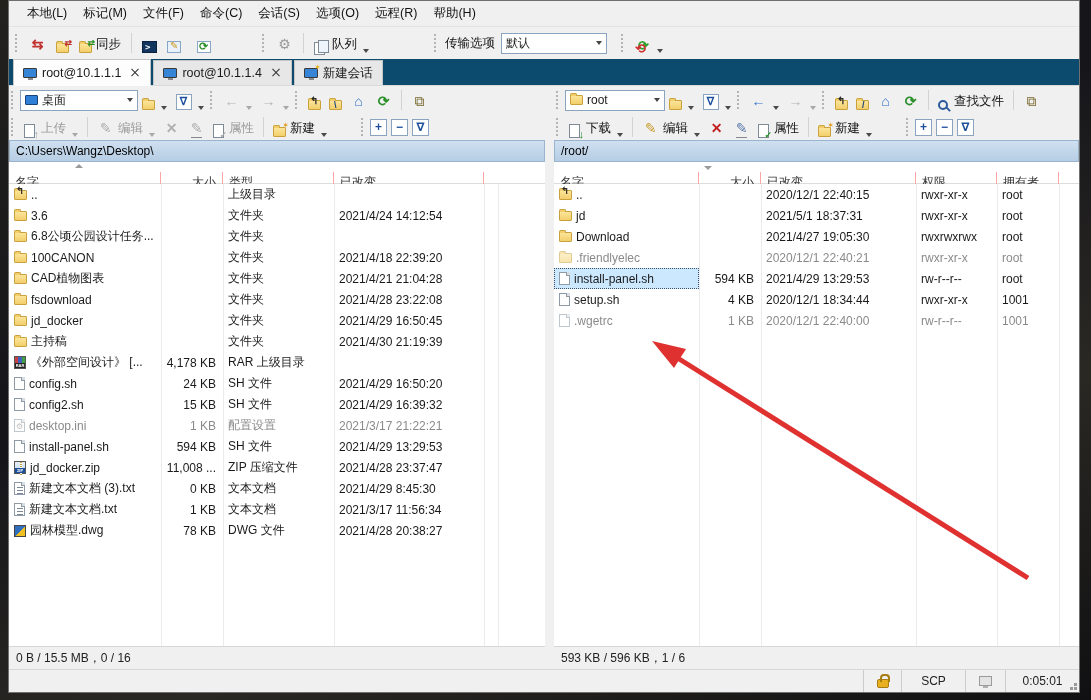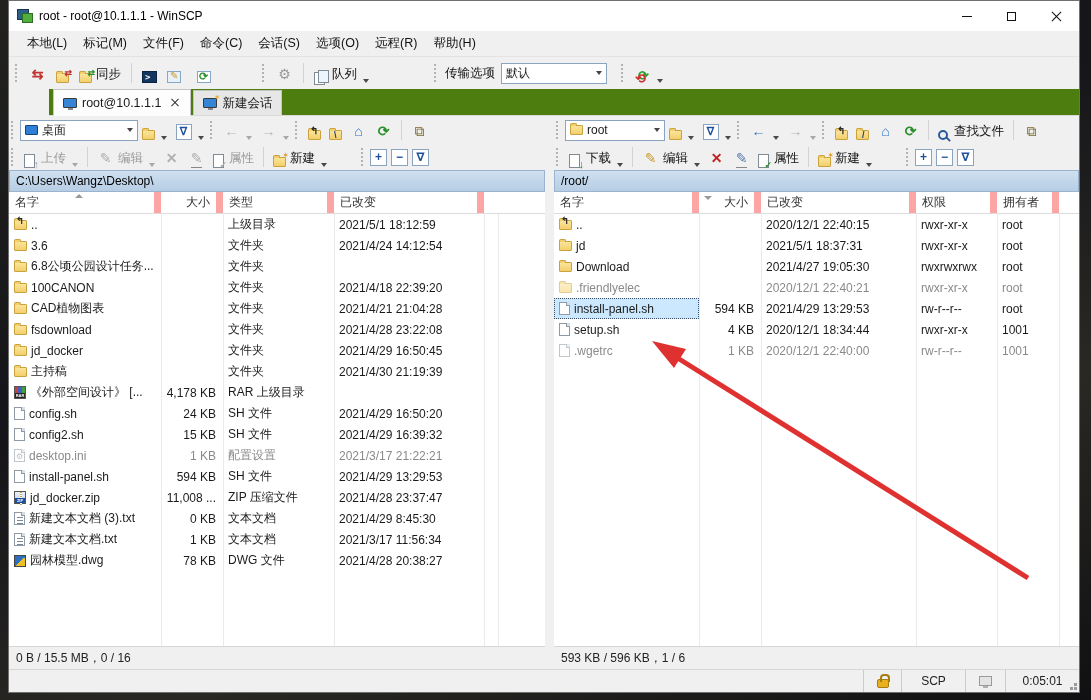--- a/index.html
+++ b/index.html
@@ -106,41 +106,41 @@
   .i-search::after { content:""; position:absolute; width:6px; height:2px; background:#2a5a9c; transform:rotate(45deg); right:-5px; bottom:-2px; }
   .selbtn { width:17px; height:17px; border:1px solid #8aa4c0; background:#fff; display:inline-flex; align-items:center; justify-content:center; color:#1d4f9c; font-weight:bold; font-size:12px; margin-right:4px; flex:0 0 auto; }
   .i-monitor { position:relative; width:14px; height:10px; border:1px solid #3a3a3a; background:#3584d6; border-radius:1px; display:inline-block; flex:0 0 auto; margin-right:5px; }
   .i-monitor::after { content:""; position:absolute; left:4px; bottom:-3px; width:5px; height:2px; background:#8a8a8a; }
   .i-monitor.newses::before { content:"✶"; position:absolute; right:-4px; top:-6px; font-size:8px; color:#e8b01f; }
   .i-lock { position:relative; width:12px; height:9px; background:#e8b01f; border:1px solid #a87d10; border-radius:2px; display:inline-block; margin-top:5px; }
   .i-lock::before { content:""; position:absolute; top:-6px; left:2px; width:6px; height:6px; border:2px solid #a87d10; border-bottom:none; border-radius:4px 4px 0 0; }
   .i-remote { position:relative; width:13px; height:10px; border:1px solid #9a9a9a; background:#e4e4e4; display:inline-block; }
   .i-remote::after { content:""; position:absolute; left:3px; bottom:-3px; width:5px; height:2px; background:#b0b0b0; }
   
-  .tabbar { height:27px; background:#4d7c0f; display:flex; align-items:flex-end; padding-left:4px; flex:0 0 auto; border-bottom:1px solid #dadada;margin-left:40px; }
+  .tabbar { height:27px; background:#0c4a6e; display:flex; align-items:flex-end; padding-left:4px; flex:0 0 auto; border-bottom:1px solid #dadada; }
   .tab { display:flex; align-items:center; height:25px; padding:0 9px; border:1px solid #c6c6c6; border-bottom:none; background:#e7e7e7; margin-right:2px; font-size:12.5px; }
   .tab.active { background:#fdfdfd; height:27px; margin-bottom:-1px; border-bottom:1px solid #fdfdfd; }
   .tabx { margin-left:8px; width:12px; height:12px; position:relative; }
   .tabx::before,.tabx::after { content:""; position:absolute; left:1px; top:5px; width:10px; height:1px; background:#333; }
   .tabx::before { transform:rotate(45deg); } .tabx::after { transform:rotate(-45deg); }
   
   .cols { display:flex; flex:0 0 auto; }
   .lp { width:536px; flex:0 0 auto; display:flex; align-items:center; position:relative; }
   .gapcol { width:9px; flex:0 0 auto; background:#f0f0f0; }
   .rp { width:525px; flex:0 0 auto; display:flex; align-items:center; position:relative; }
   .toolrow1 { height:28px; background:#f0f0f0; }
   .toolrow2 { height:26px; background:#f0f0f0; }
   .toolrow1 .tbtn,.toolrow2 .tbtn { height:24px; padding:1px 3px; }
   
   .pathrow { height:22px; }
   .pathbar { width:100%; height:22px; display:flex; align-items:center; padding-left:6px; background:linear-gradient(#cfe0f0,#b6cde4); border:1px solid #9ab4cf; font-size:12px; color:#000; }
   
   .headrow { height:22px; }
   .lhead { width:100%; height:22px; background:#fff; border-bottom:1px solid #dcdcdc; display:flex; position:relative; font-size:12px; color:#333; }
-  .hc { height:100%; display:flex; align-items:center; padding:8px 6px; border-right:7px solid #fca5a5; }
+  .hc { height:100%; display:flex; align-items:center; padding:8px 6px; border-right:1px solid #fca5a5;margin-top:10px; }
   .hc.num { justify-content:flex-end; }
   .sortmark { position:absolute; top:2px; width:0; height:0; border-left:4px solid transparent; border-right:4px solid transparent; }
   .sortmark.up { border-bottom:4px solid #9a9a9a; }
   .sortmark.down { border-top:4px solid #9a9a9a; top:4px; }
   
   .listrow { flex:1 1 auto; min-height:0; }
   .flist { width:100%; height:100%; background:#fff; position:relative; overflow:hidden; display:block; }
   .colline { position:absolute; top:0; bottom:0; width:1px; background:#ebebeb; }
   .row { display:flex; height:21px; align-items:center; position:relative; font-size:12px; color:#1a1a1a; }
   .row.dim { color:#8a8a8a; }
@@ -157,35 +157,20 @@
   .gseg.main { flex:1 1 auto; border-left:none; }
   .rgrip { position:absolute; right:2px; bottom:2px; width:3px; height:3px; background:#9a9a9a; box-shadow:-4px 0 #9a9a9a,0 -4px #9a9a9a; }
   
   .arrow-overlay { position:absolute; left:0; top:0; width:1072px; height:691px; pointer-events:none; z-index:40; }
 </style>
 </head>
 <body>
 
 <div class="window">
 
-  <div class="titlebar">
-    <span class="applogo"></span>
-    <span class="title">root - root@10.1.1.1 - WinSCP</span>
-    <div class="winbtns">
-      <div class="wbtn">
-          <span class="glyph-min"></span>
-        </div>
-      <div class="wbtn">
-          <span class="glyph-max"></span>
-        </div>
-      <div class="wbtn">
-          <span class="glyph-close"></span>
-        </div>
-    </div>
-  </div>
 
   <div class="menubar">
       <span class="menu-item">本地(L)</span>
       <span class="menu-item">标记(M)</span>
       <span class="menu-item">文件(F)</span>
       <span class="menu-item">命令(C)</span>
       <span class="menu-item">会话(S)</span>
       <span class="menu-item">选项(O)</span>
       <span class="menu-item">远程(R)</span>
       <span class="menu-item">帮助(H)</span>
@@ -236,20 +221,25 @@
       </button>
   </div>
 
   <div class="tabbar">
       <div class="tab active">
         <span class="i-monitor"></span>
         <span>root@10.1.1.1</span>
         <span class="tabx"></span>
       </div>
       <div class="tab">
+        <span class="i-monitor"></span>
+        <span>root@10.1.1.4</span>
+        <span class="tabx"></span>
+      </div>
+      <div class="tab">
         <span class="i-monitor newses"></span>
         <span>新建会话</span>
       </div>
     </div>
 
   <div class="cols toolrow1">
     <div class="lp">
       <span class="grip"></span>
       <div class="combo" style="width:118px;">
         <span class="i-desktop"></span>
@@ -454,21 +444,20 @@
           <div class="colline" style="left: 325px;"></div>
           <div class="colline" style="left: 475px;"></div>
           <div class="colline" style="left: 489px;"></div>
           <div class="row">
             <div class="c name" style="width: 152px;">
               <span class="mf updir"></span>
               <span>..</span>
             </div>
             <div class="c num" style="width: 62px;"></div>
             <div class="c" style="width: 111px;">上级目录</div>
-            <div class="c" style="width: 150px;">2021/5/1 18:12:59</div>
           </div>
           <div class="row">
             <div class="c name" style="width: 152px;">
               <span class="mf"></span>
               <span>3.6</span>
             </div>
             <div class="c num" style="width: 62px;"></div>
             <div class="c" style="width: 111px;">文件夹</div>
             <div class="c" style="width: 150px;">2021/4/24 14:12:54</div>
           </div>

